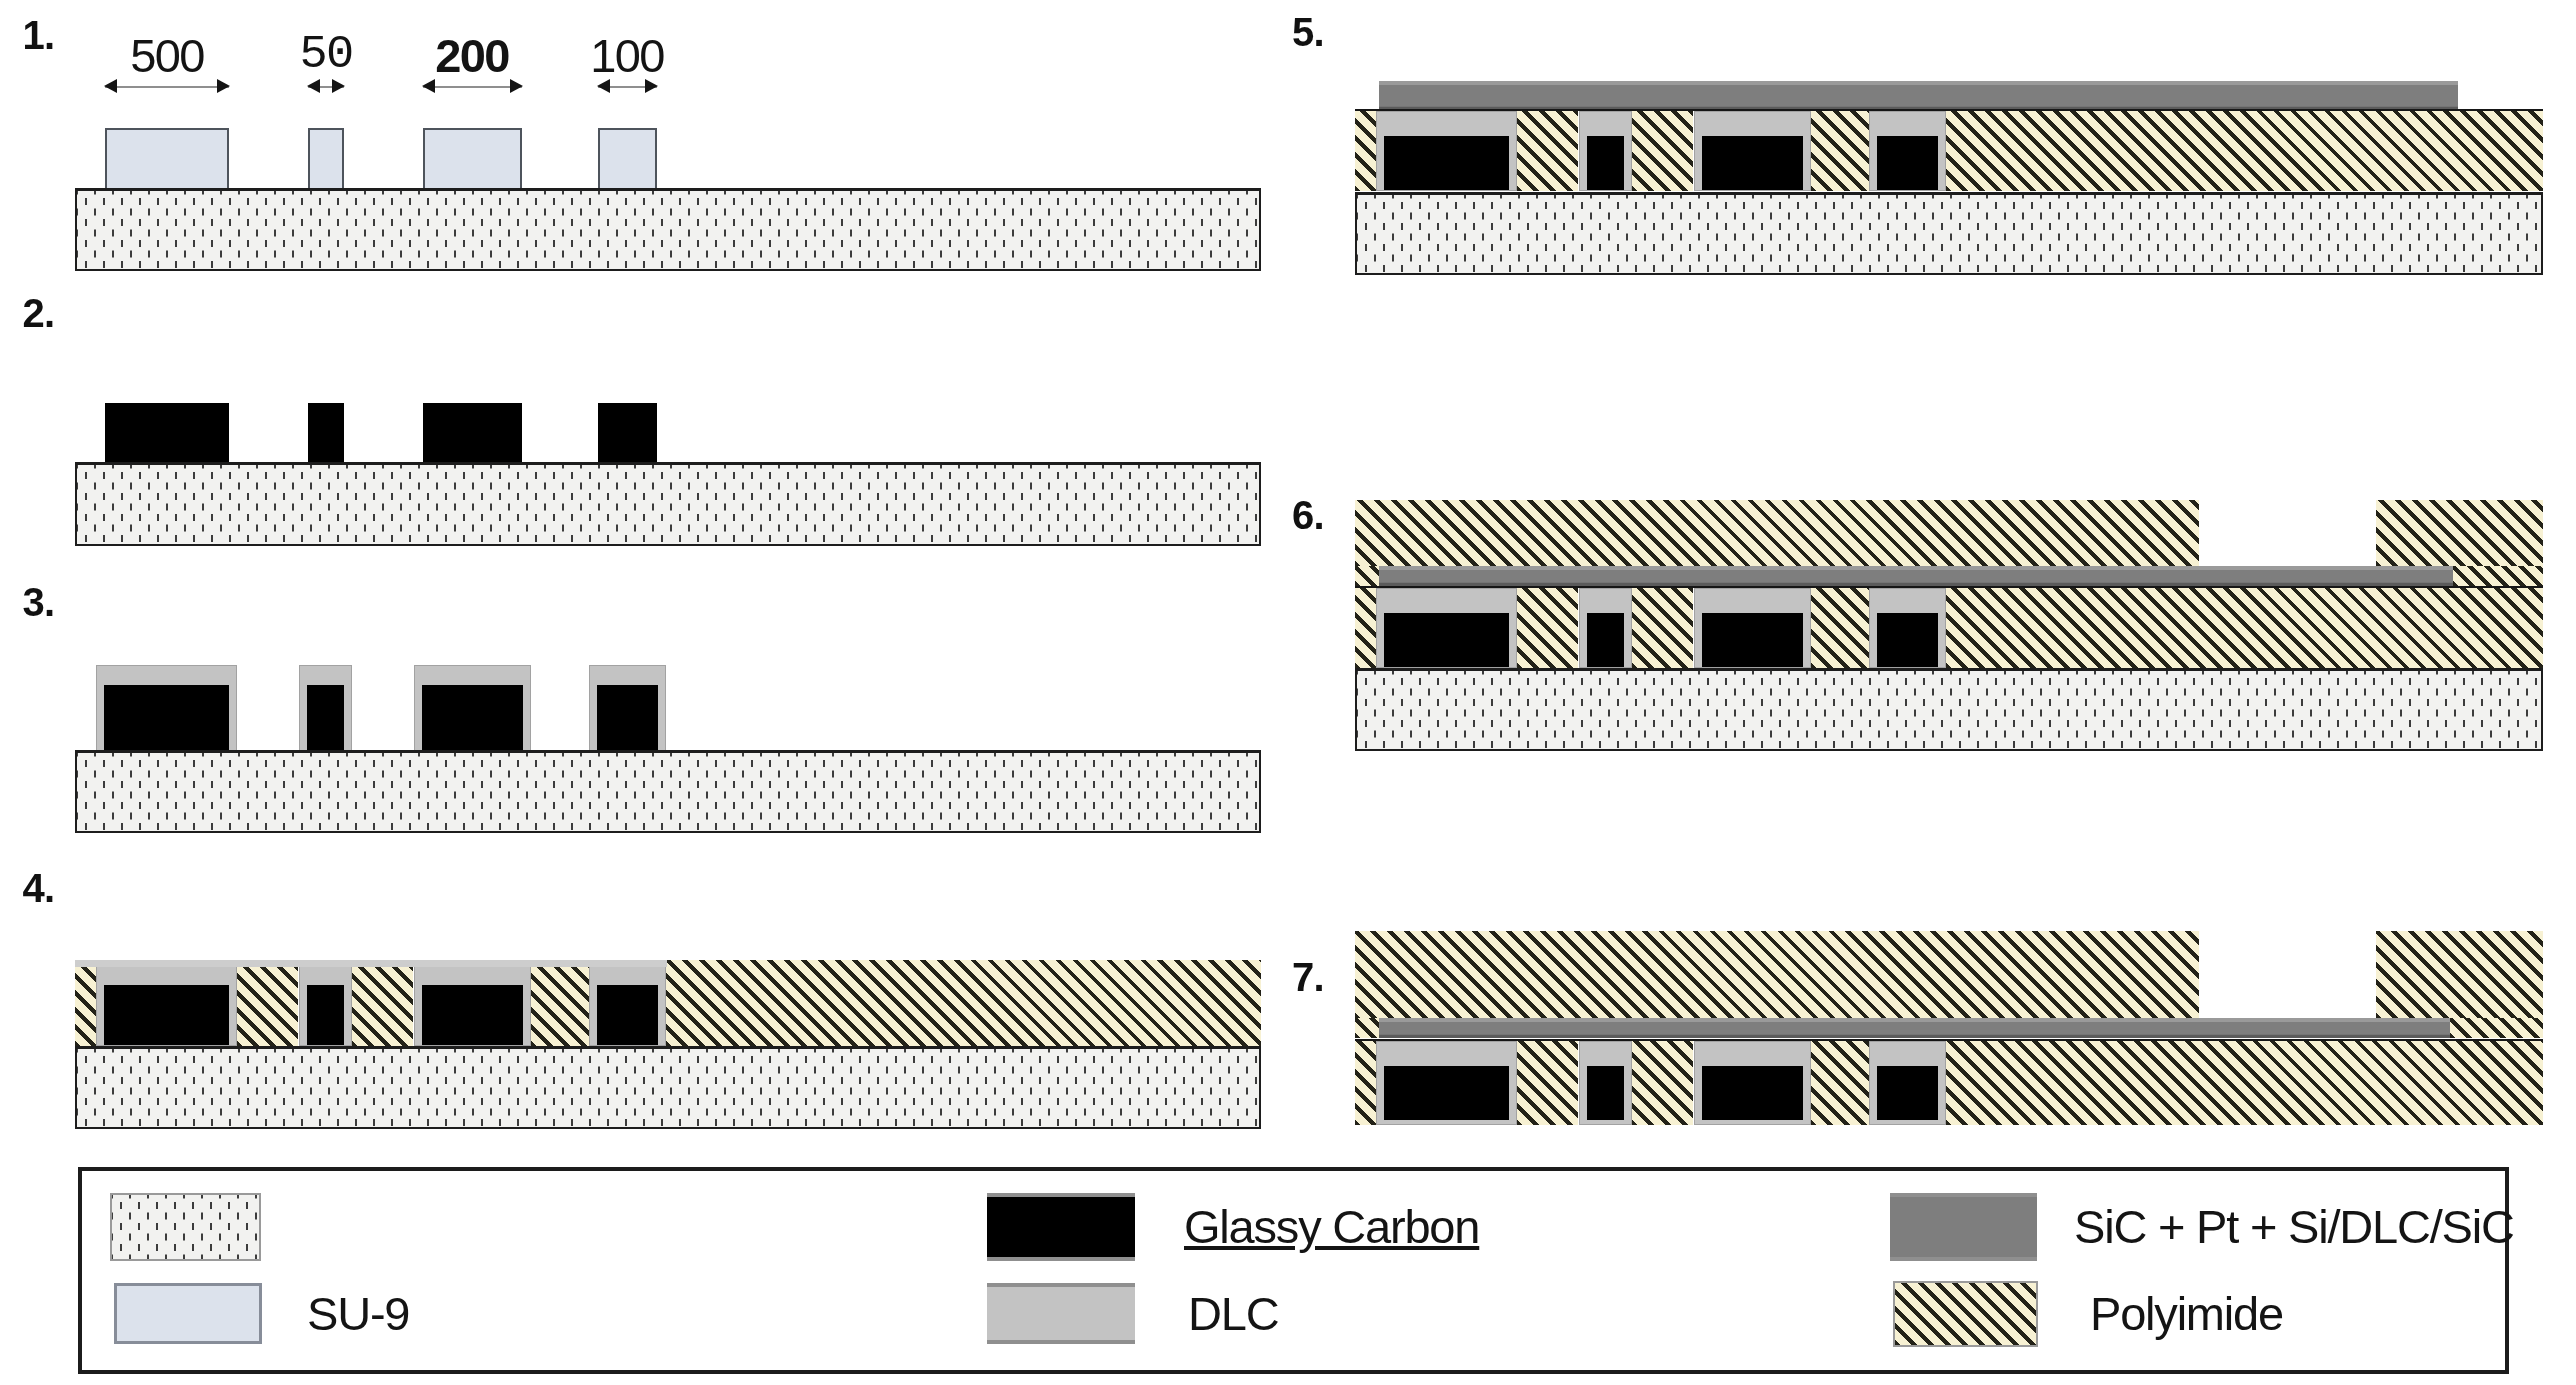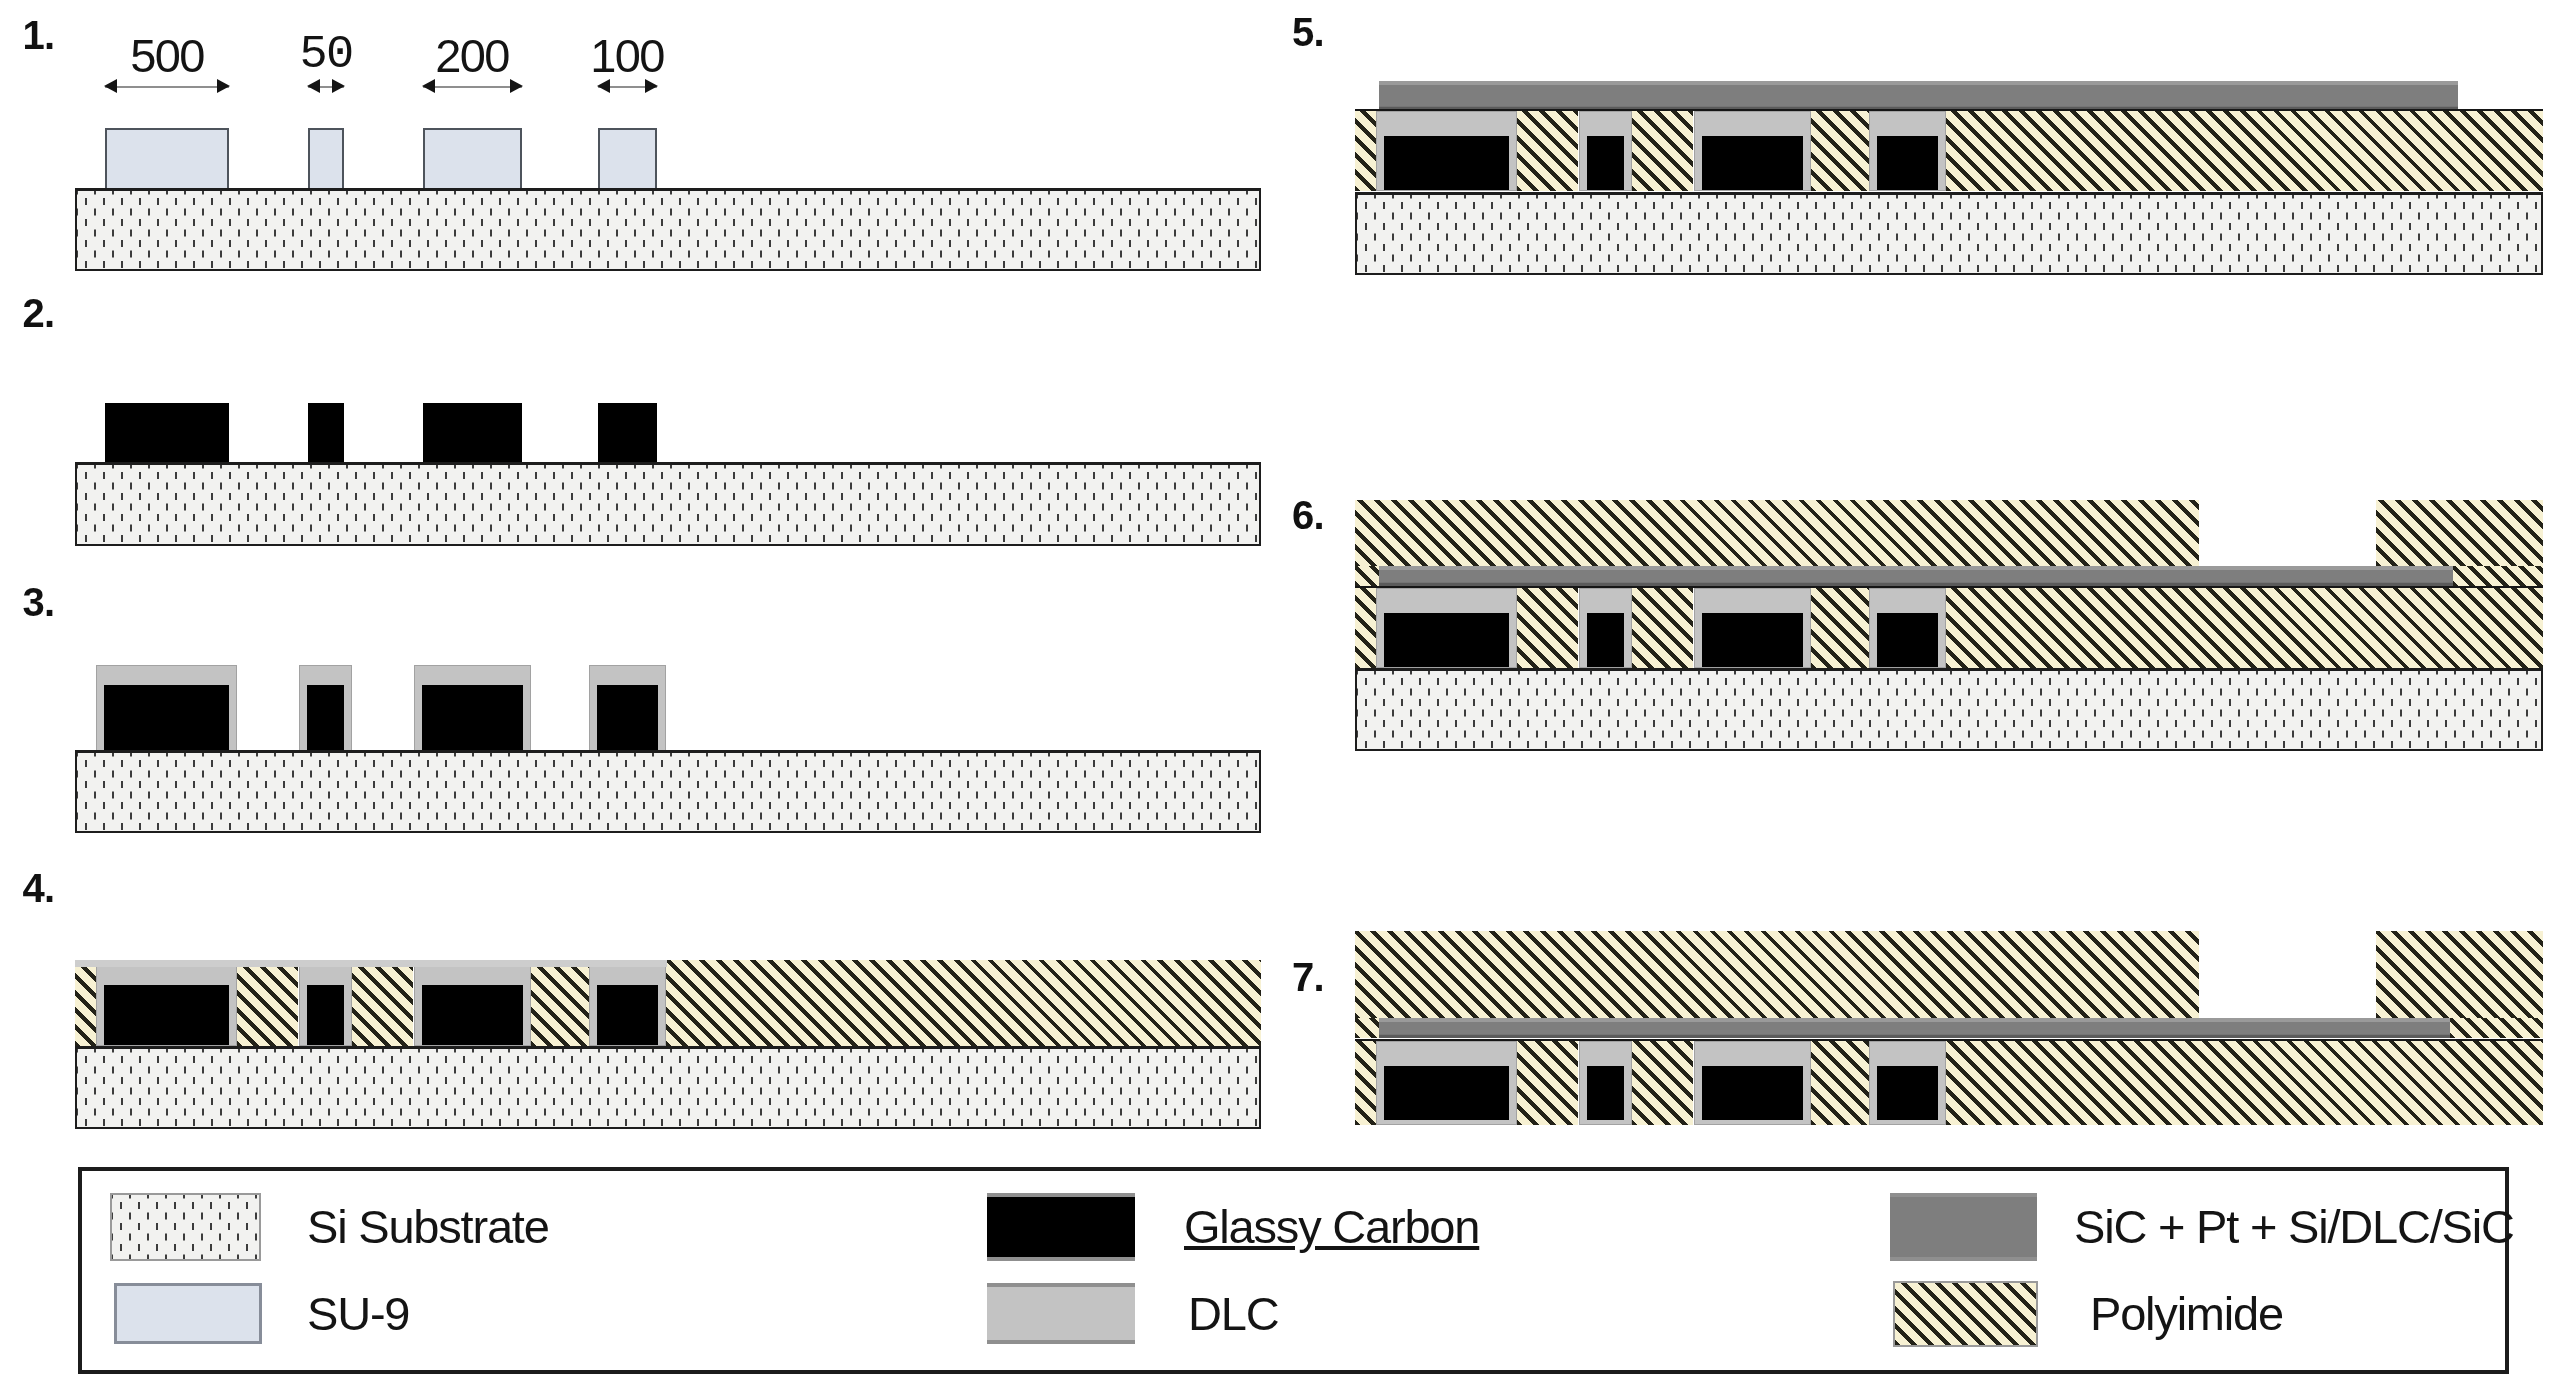--- a/index.html
+++ b/index.html
@@ -67,21 +67,21 @@
 </style>
 </head>
 <body>
 
 <div class="page">
 
   <div class="step-num" style="left:22.6px;top:13px;">1.</div>
 
   <div class="dim-num" style="left:167px;top:27.5px;">500</div>
   <div class="dim-num" style="left:326px;top:27.5px;font-family:Liberation Mono, monospace;">50</div>
-  <div class="dim-num" style="left:472px;top:27.5px;">200</div>
+  <div class="dim-num" style="left:472px;top:27.5px;font-weight:bold;">200</div>
   <div class="dim-num" style="left:627px;top:27.5px;">100</div>
 
   <div class="dim-arrow" style="left:105px;top:86px;width:124px;">
       <i class="l"></i>
       <i class="r"></i>
     </div>
   <div class="dim-arrow" style="left:308px;top:86px;width:36px;">
       <i class="l"></i>
       <i class="r"></i>
     </div>
@@ -218,21 +218,20 @@
       </div>
     <div class="s3 hatch"></div>
     <div class="r4 cap hang">
         <div class="gcb"></div>
       </div>
     <div class="wh hatch"></div>
   </div>
 
   <div class="legend-box">
     <div class="swatch dots sw-border-gray" style="left:28px;top:22px;width:151px;height:68px;"></div>
-    <div class="lg-label" style="left:225px;top:22px;height:68px;line-height:68px;">Si Substrate</div>
 
     <div class="swatch sw-su8" style="left:32px;top:112px;width:148px;height:61px;"></div>
     <div class="lg-label" style="left:225px;top:112px;height:61px;line-height:61px;">SU-9</div>
 
     <div class="swatch sw-gc sw-topbot" style="left:905px;top:22px;width:148px;height:68px;"></div>
     <div class="lg-label" style="left:1102px;top:22px;height:68px;line-height:68px;text-decoration:underline;">Glassy Carbon</div>
 
     <div class="swatch sw-dlc sw-topbot" style="left:905px;top:112px;width:148px;height:61px;"></div>
     <div class="lg-label" style="left:1106px;top:112px;height:61px;line-height:61px;">DLC</div>
 

